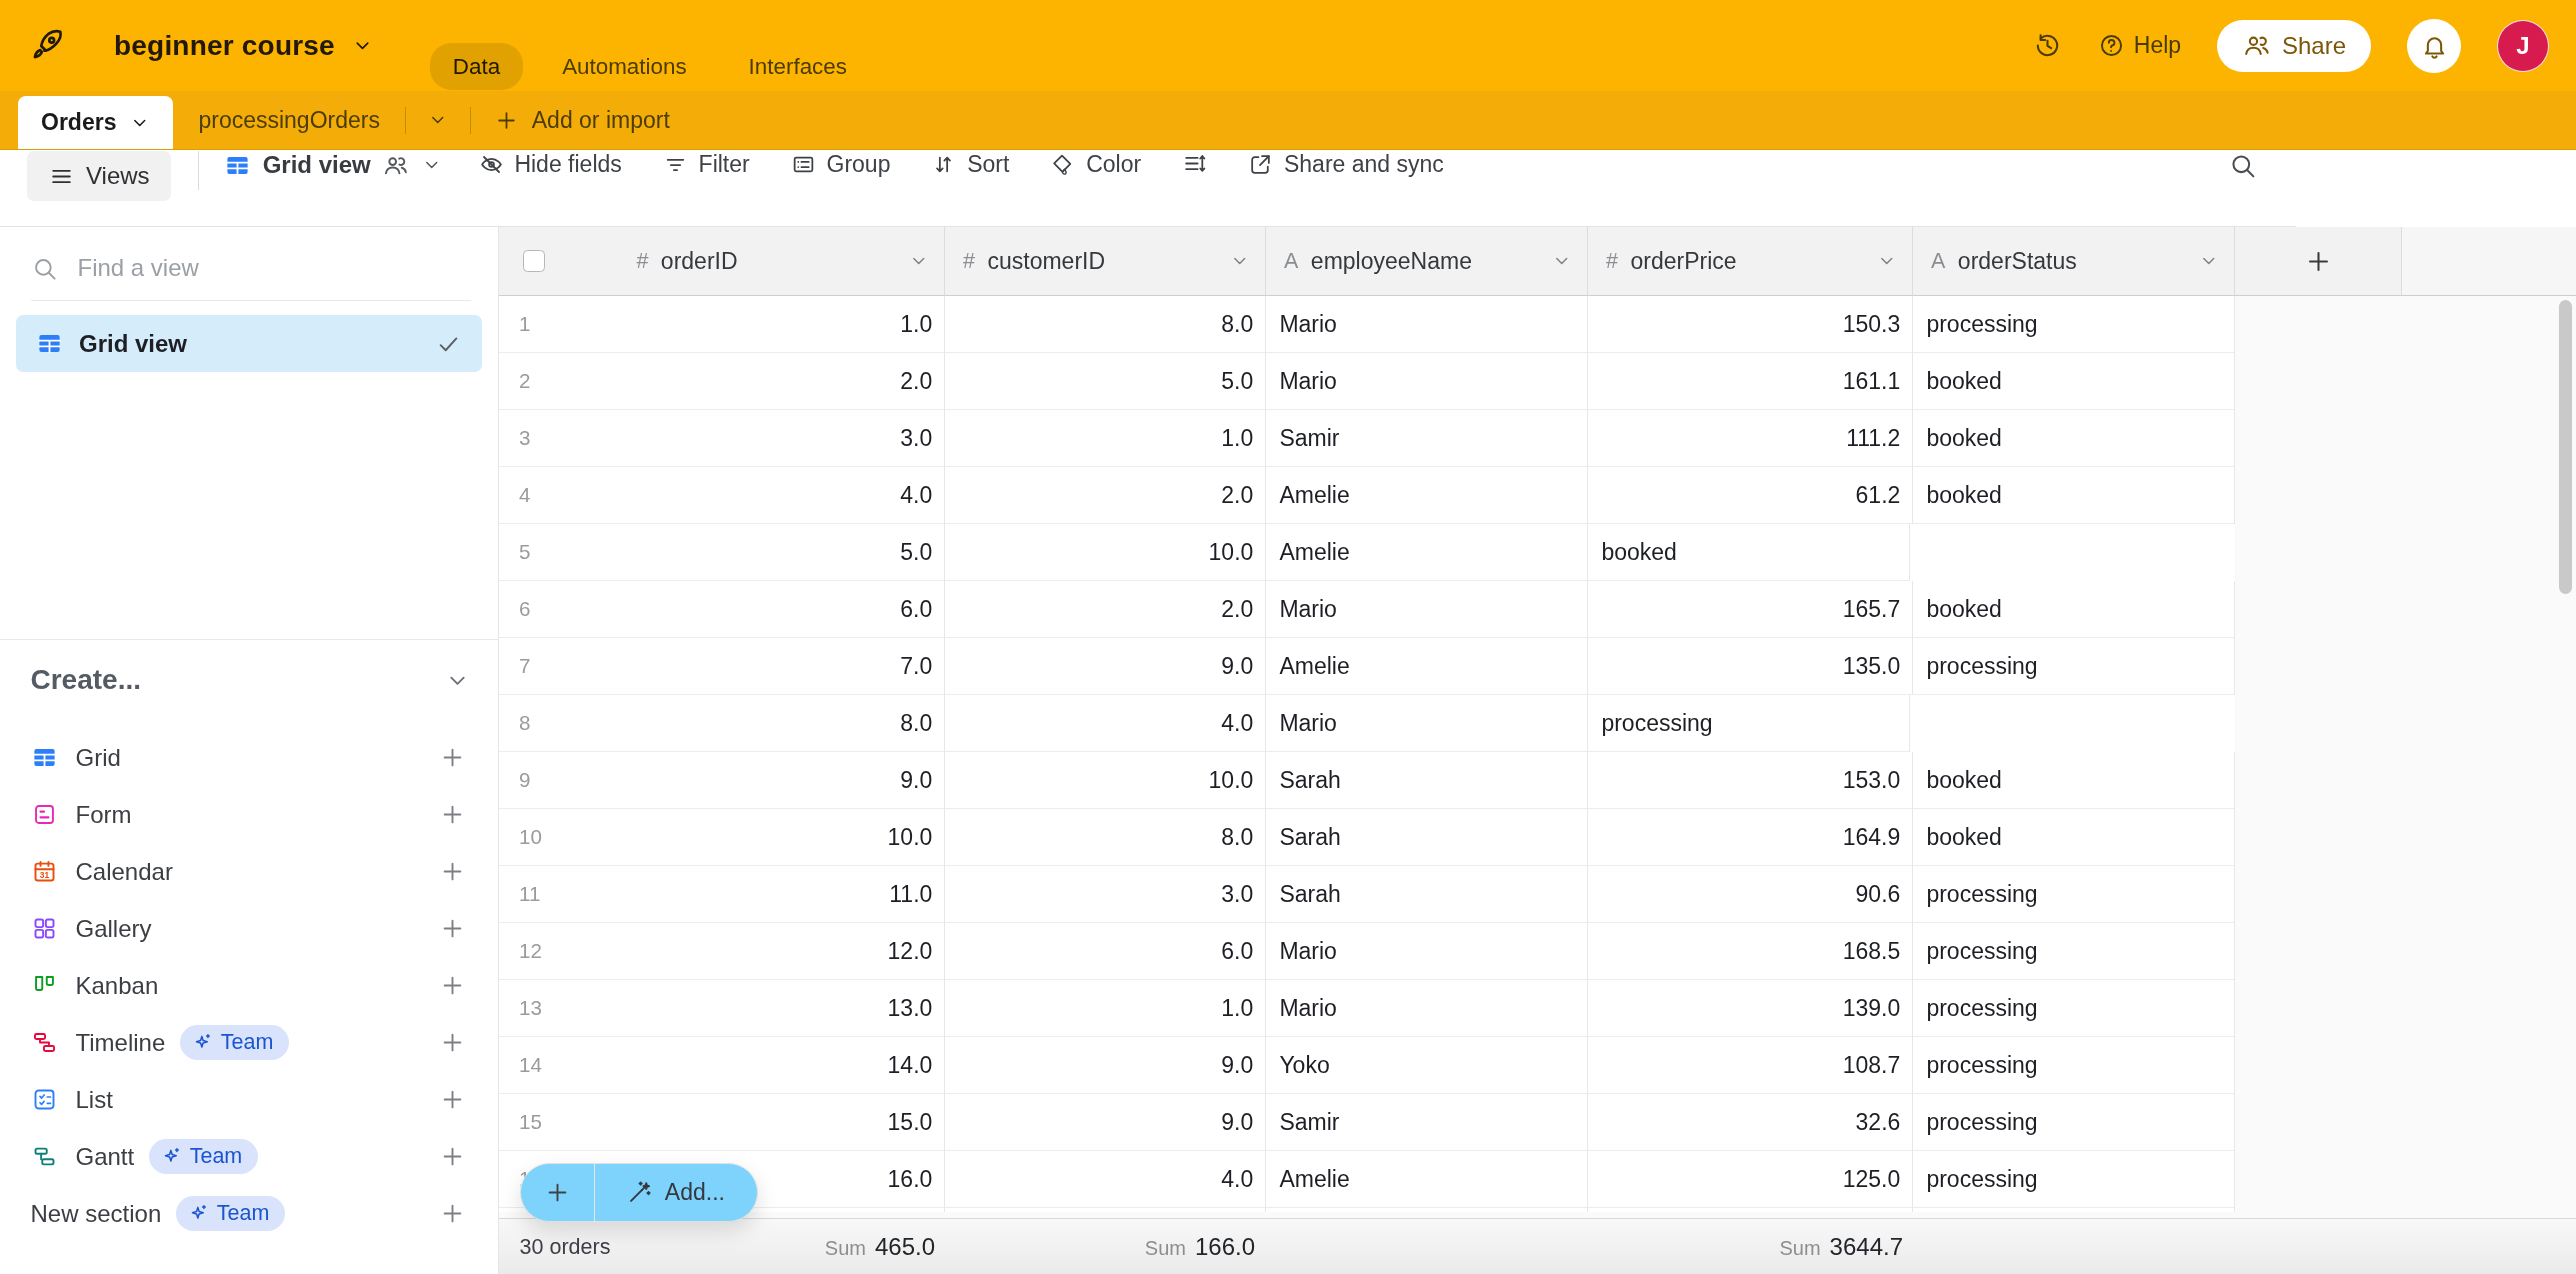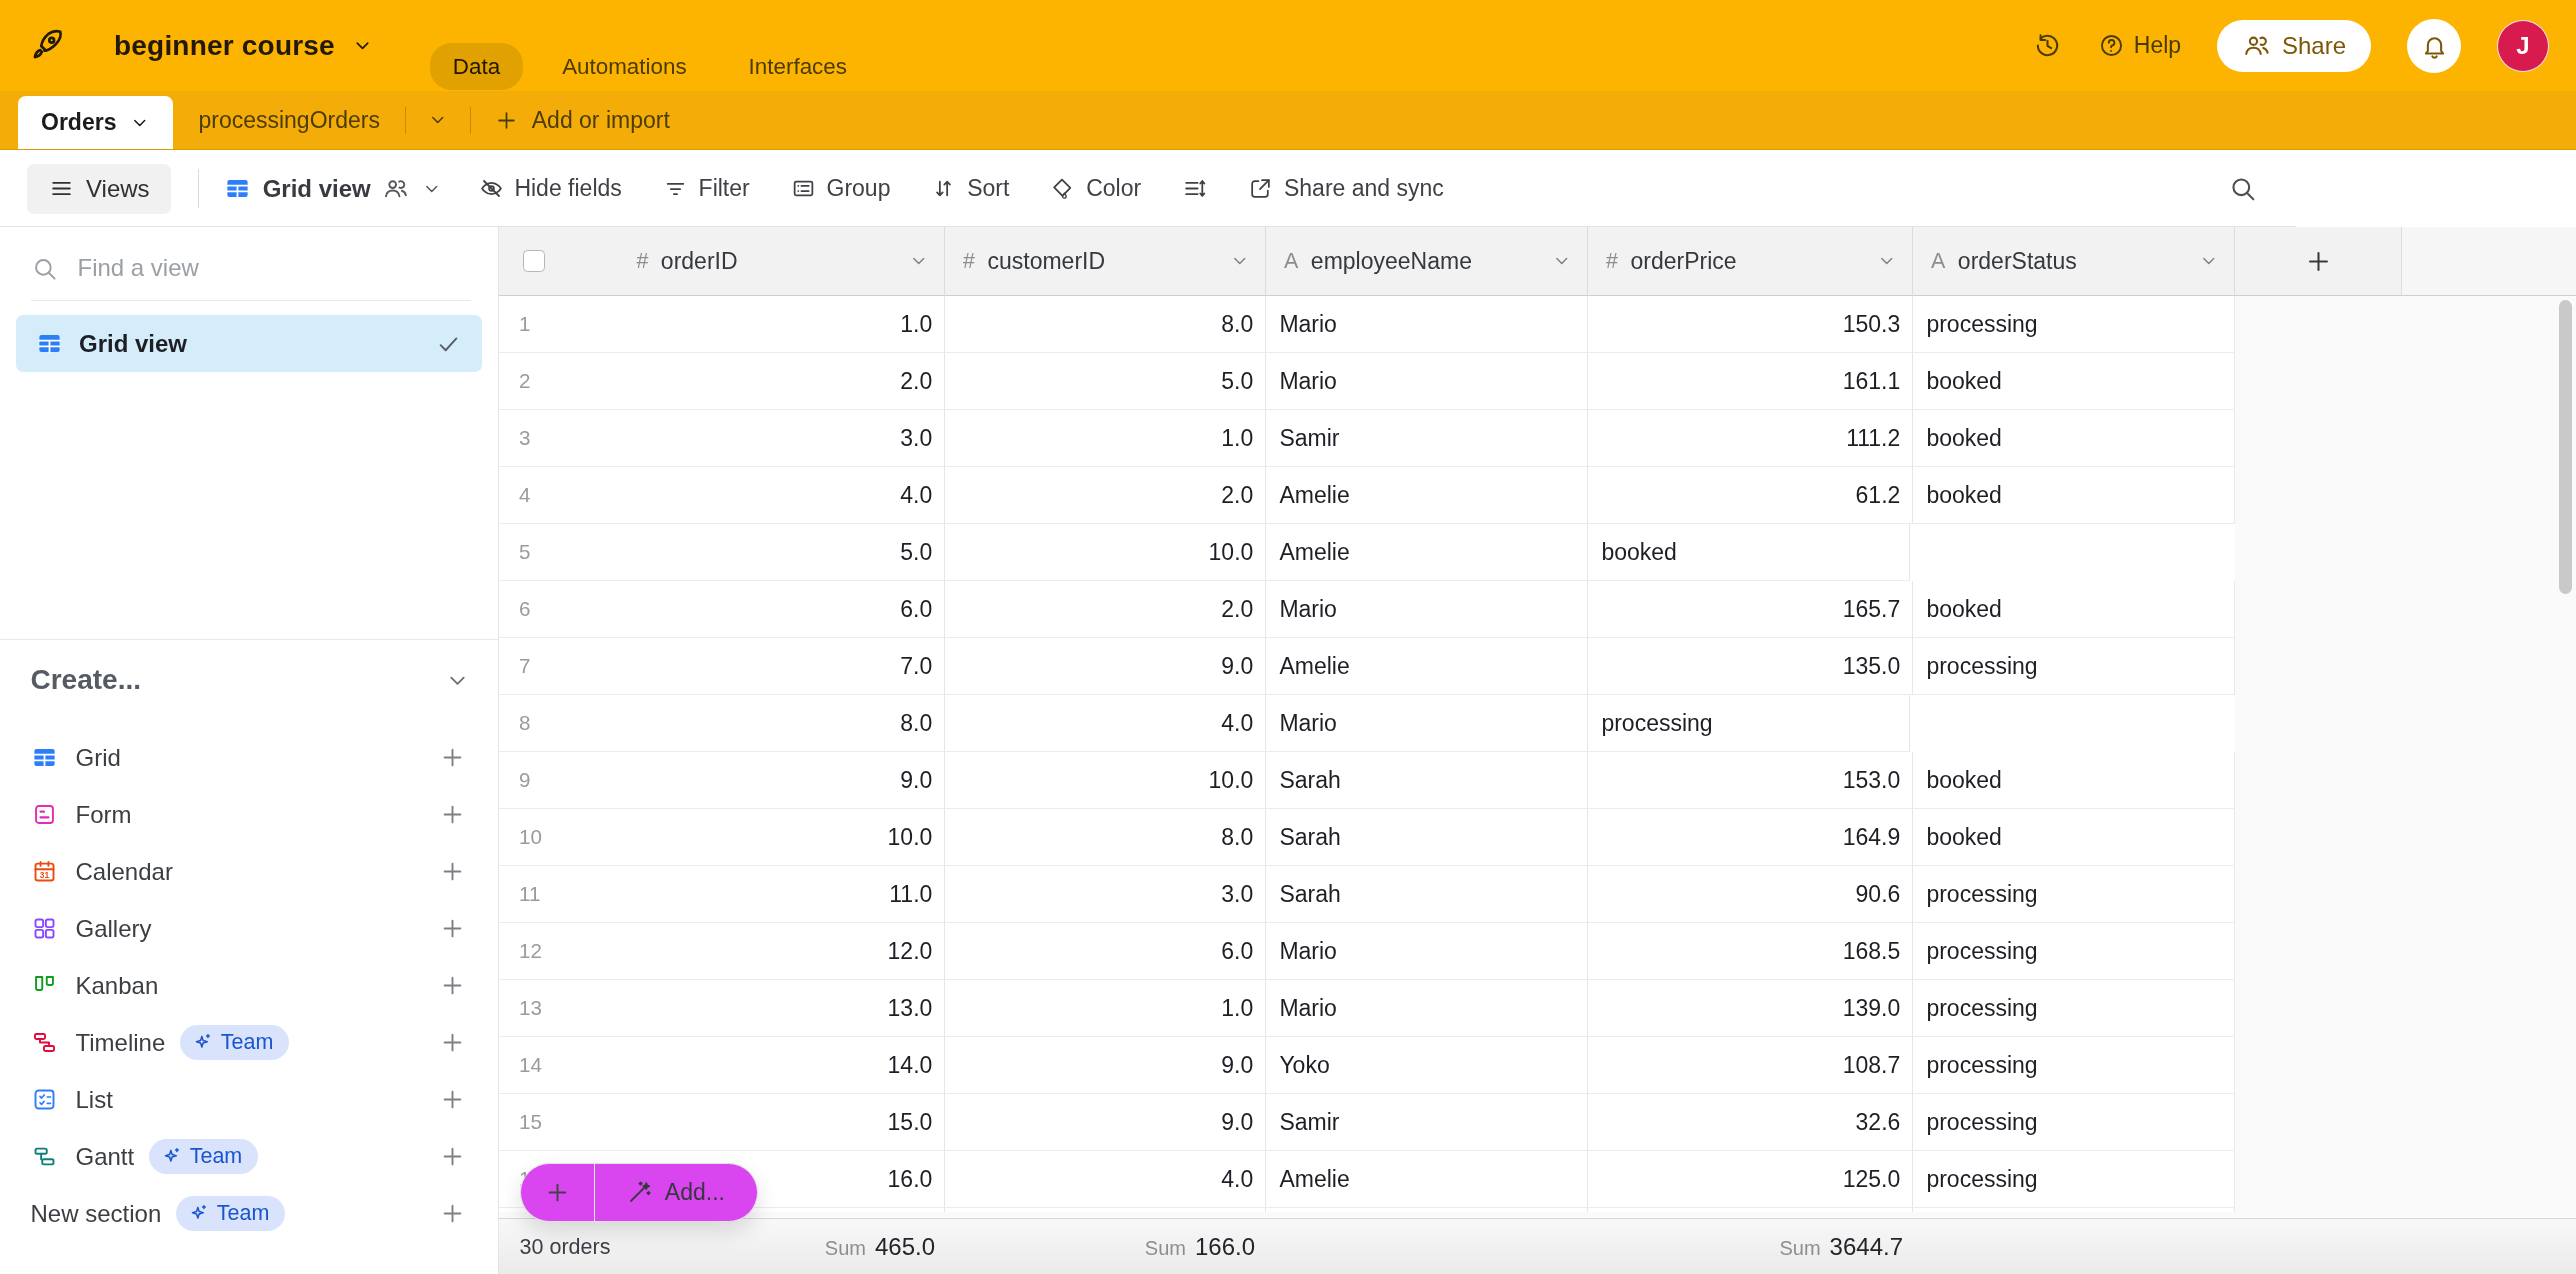--- a/index.html
+++ b/index.html
@@ -35,21 +35,21 @@
   .tab-inactive { padding:0 25px; font-size:23px; cursor:pointer; }
   .tbsep { width:0.9px; height:27px; background:rgba(60,40,0,.25); }
   .tb-chevbtn { padding:0 21.5px; display:flex; align-items:center; }
   .addimport { display:flex; align-items:center; gap:12.5px; font-size:23px; padding:0 23px; cursor:pointer; }
   .tabtools { position:absolute; right:0; top:4.5px; height:55px; background:rgba(60,40,0,0.06);
     border-radius:10.8px 0 0 0; display:flex; align-items:center; padding:0 38px 0 36px; gap:23px; color:#4c3c06; }
   .tabtool { font-size:23px; display:flex; align-items:center; gap:10.8px; cursor:pointer; }
 
   
   .toolbar { position:absolute; left:0; top:151px; width:2296px; height:76px; background:#fff;
-    border-bottom:0.9px solid #e3e3e3; display:flex; align-items:center; padding:0 27px; color:#383b40; }
+    border-bottom:0.9px solid #e3e3e3; display:flex; align-items:flex-start; padding:0 27px; color:#383b40; }
   .views-btn { background:#f1f1f1; border-radius:7.2px; height:50px; padding:0 21.5px;
     display:flex; align-items:center; gap:12.5px; font-size:24px; color:#2e3034; }
   .tb-div { width:0.9px; height:39px; background:#dcdcdc; margin:0 25px 0 27px; }
   .viewname { display:flex; align-items:center; gap:11.7px; font-size:24px; font-weight:600; margin-right:36px; }
   .viewname .gicon { color:#2d7ff9; }
   .tb-item { display:flex; align-items:center; gap:10.8px; font-size:23px; margin-right:41px;
     color:#3e4146; cursor:pointer; white-space:nowrap; }
   .tb-search { margin-left:auto; color:#4a4d52; display:flex; align-items:center; padding-right:12.5px; }
 
   
@@ -101,21 +101,21 @@
   .gsliver { display:flex; height:3.6px; background:#fff; }
   .gsliver div { border-right:0.9px solid #e7e7e7; height:3.6px; }
   .gempty { position:absolute; left:1736px; top:69px; right:0; bottom:57px; background:#fafafa; }
   .gfooter { position:absolute; left:0; right:0; bottom:0; height:57px;
     background:linear-gradient(#f8f8f8,#eaeaea); border-top:0.9px solid #d8d8d8; }
   .fcount { position:absolute; left:20.6px; top:50%; transform:translateY(-50%);
     font-size:21.5px; color:#3c3f45; }
   .sumgrp { position:absolute; top:50%; transform:translateY(-50%); text-align:right; }
   .sum-label { font-size:20px; color:#8e8e8e; margin-right:9px; }
   .sum-val { font-size:24px; color:#22252a; }
-  .add-pill { position:absolute; left:20.6px; top:936px; width:238px; height:59px; background:#d946ef;
+  .add-pill { position:absolute; left:20.6px; top:936px; width:238px; height:59px; background:#7dd3fc;
     border:0.9px solid #e2e2e2; border-radius:30px; box-shadow:0 9px 21.5px rgba(0,0,0,0.13);
     display:flex; align-items:center; z-index:5; }
   .ap-plus { width:73px; display:flex; align-items:center; justify-content:center; color:#3f4246; }
   .ap-div { width:0.9px; height:59px; background:#e6e6e6; }
   .ap-add { flex:1; display:flex; align-items:center; justify-content:center; gap:11.7px;
     font-size:23px; color:#35383d; }
   .vscroll { position:absolute; right:3.6px; top:73px; width:13.4px; height:294px;
     background:#c9c9c9; border-radius:7.2px; }
 </style>
 </head>

